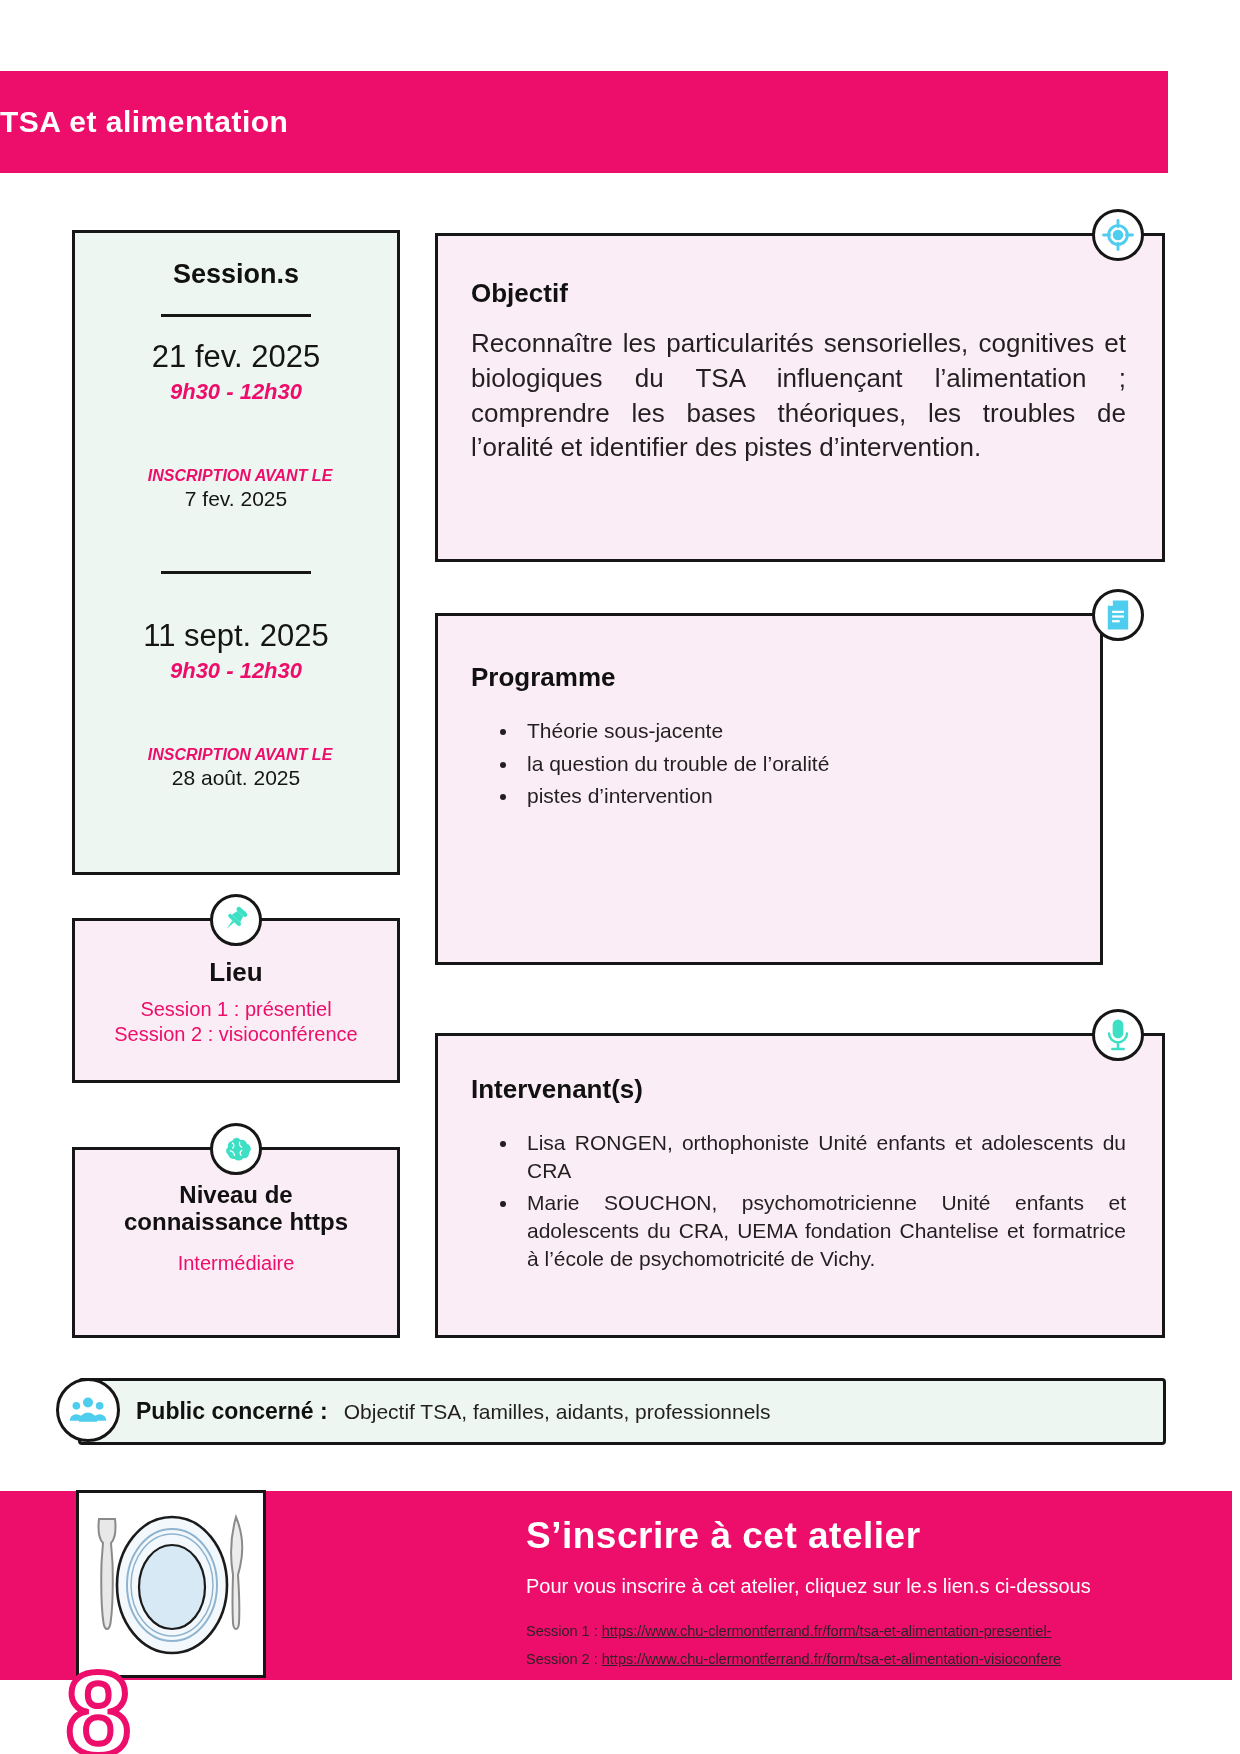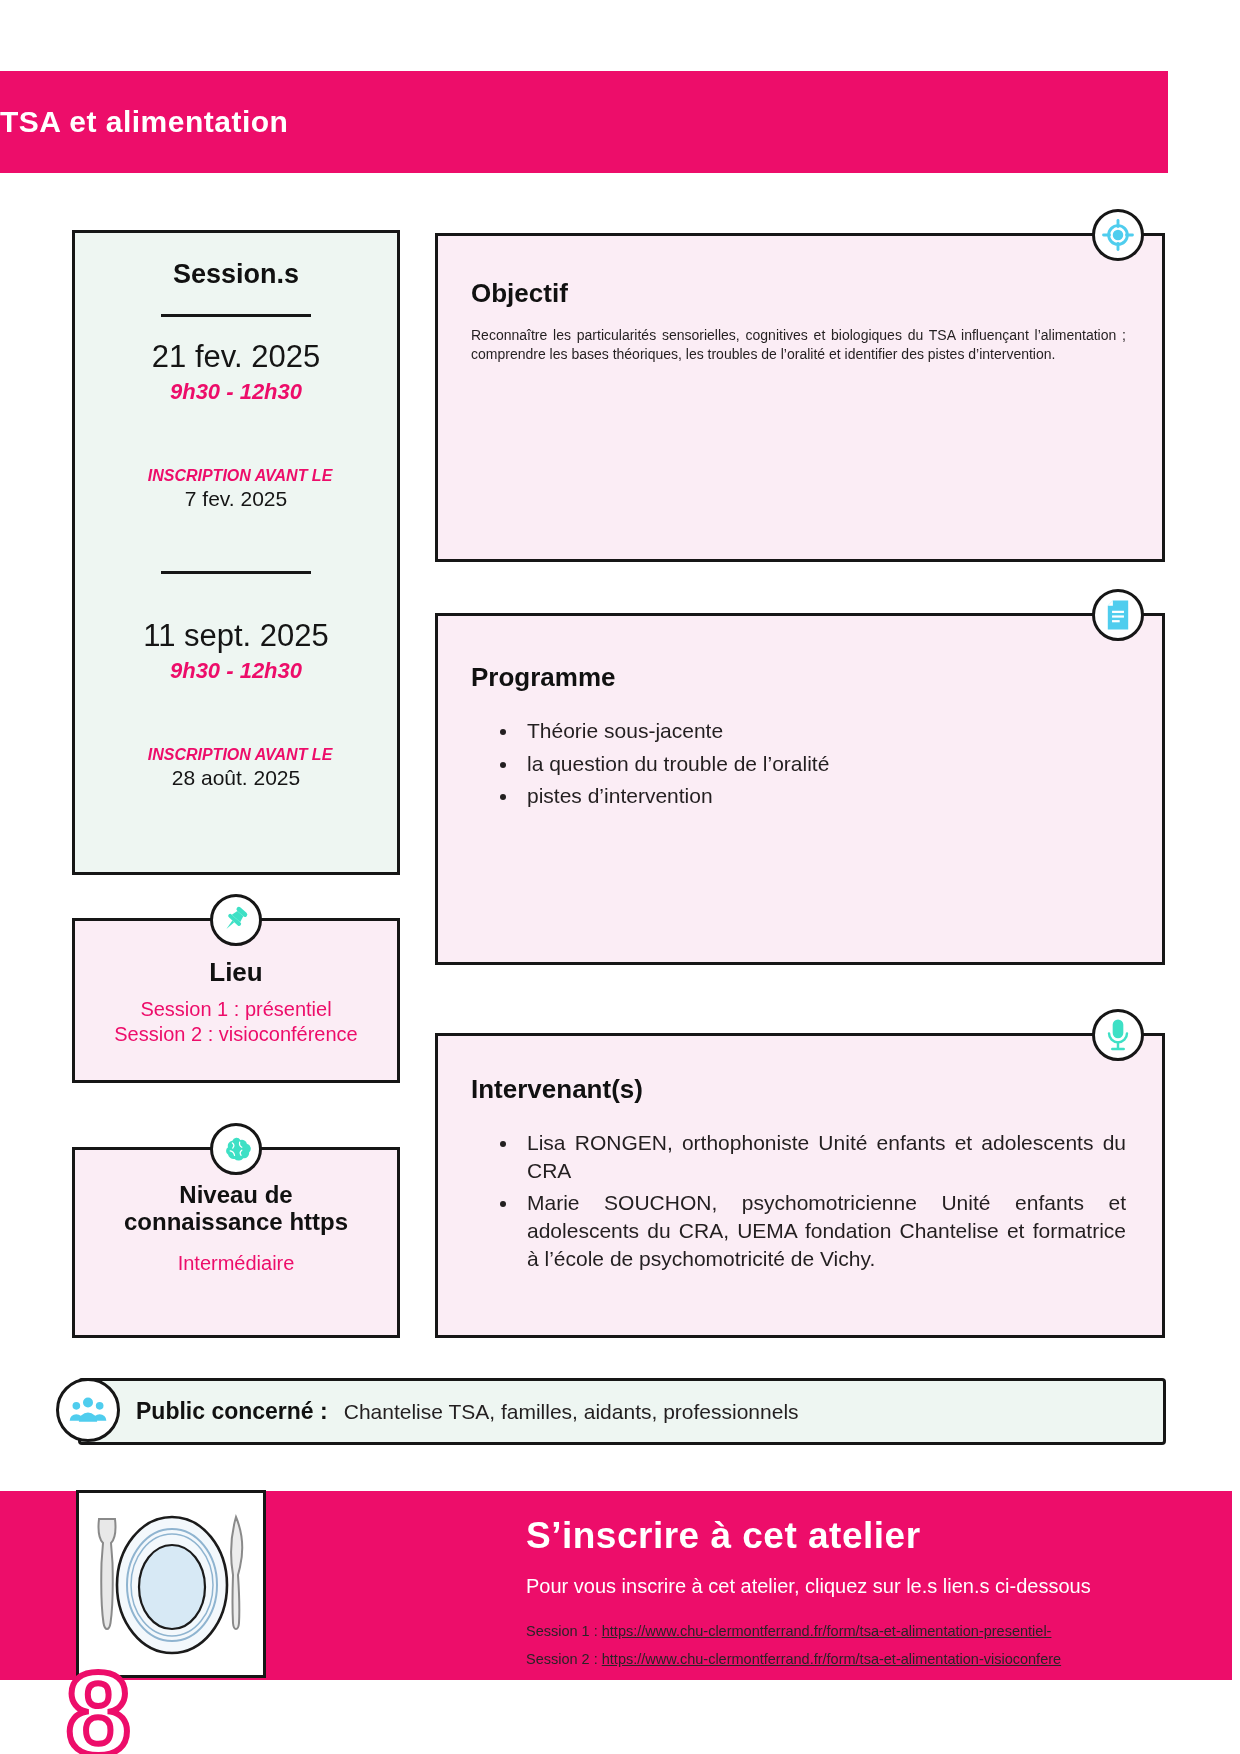--- a/index.html
+++ b/index.html
@@ -41,24 +41,24 @@
   .sess-title{font-size:27px;font-weight:700;margin-top:26px;color:#111;}
   .divider{width:150px;border-top:3px solid var(--ink);margin:24px auto 0;}
   .divider2{margin-top:60px;}
   .sess-date{font-size:31px;margin-top:22px;font-weight:400;color:#151515;}
   .sess-time{font-size:22px;font-weight:800;font-style:italic;color:var(--pink);margin-top:4px;}
   .sess-insc-label{font-size:16px;font-weight:800;font-style:italic;color:var(--pink);margin-top:62px;padding-left:8px;}
   .sess-insc-date{font-size:21px;margin-top:2px;color:#151515;}
   .sess-date2{margin-top:44px;}
   
   .objectif-box{left:435px;top:233px;width:730px;height:329px;padding:42px 36px 0 33px;}
-  .programme-box{left:435px;top:613px;width:730px;height:352px;padding:46px 36px 0 33px;}
+  .programme-box{left:435px;top:613px;width:668px;height:352px;padding:46px 36px 0 33px;}
   .intervenant-box{left:435px;top:1033px;width:730px;height:305px;padding:38px 36px 0 33px;}
   .box-title{font-size:26px;font-weight:800;color:#111;}
-  .box-body{font-size:14px;line-height:1.34;color:var(--body);text-align:justify;margin-top:17px;}
+  .box-body{font-size:26px;line-height:1.34;color:var(--body);text-align:justify;margin-top:17px;}
   .badge-right{left:654px;top:-27px;}
   ul.blist{margin-top:24px;padding-left:48px;list-style:disc;}
   ul.blist li{font-size:21px;line-height:1.32;color:var(--body);padding-left:8px;margin-bottom:5px;text-align:justify;}
   
   .lieu-box{left:72px;top:918px;width:328px;height:165px;text-align:center;}
   .niveau-box{left:72px;top:1147px;width:328px;height:191px;text-align:center;}
   .badge-center{left:50%;margin-left:-26px;top:-27px;}
   .small-title{font-size:26px;font-weight:800;color:#111;margin-top:36px;}
   .niveau-title{font-size:24px;line-height:1.12;width:230px;margin:32px auto 0;}
   .pink-lines{font-size:20px;color:var(--pink);line-height:1.25;margin-top:9px;}
@@ -201,21 +201,21 @@
           <circle cx="10" cy="13" r="4.6"></circle>
           <path d="M2 31 a8 8 0 0 1 16 0 z"></path>
           <circle cx="38" cy="13" r="4.6"></circle>
           <path d="M30 31 a8 8 0 0 1 16 0 z"></path>
           <circle cx="24" cy="9" r="6"></circle>
           <path d="M13 32 a11 11 0 0 1 22 0 z"></path>
         </g>
       </svg>
     </div>
     <span class="public-label">Public concerné :</span>
-    <span class="public-value">Chantelise TSA, familles, aidants, professionnels</span>
+    <span class="public-value">Objectif TSA, familles, aidants, professionnels</span>
   </div>
 
   <div class="footer-band">
     <div class="plate-box">
       <svg width="184" height="182" viewBox="0 0 184 182">
 
         <g stroke="#8a8a8a" stroke-width="2" fill="#e8e8e8">
           <path d="M22 26 v18 M28 26 v18 M34 26 v18" fill="none"></path>
           <path d="M20 26 q-2 18 4 24 l-1.5 20 q-1 40 2 60 q1 6 3.5 6 q2.5 0 3.5-6 q3-20 2-60 L32 50 q6-6 4-24 z"></path>
         </g>

